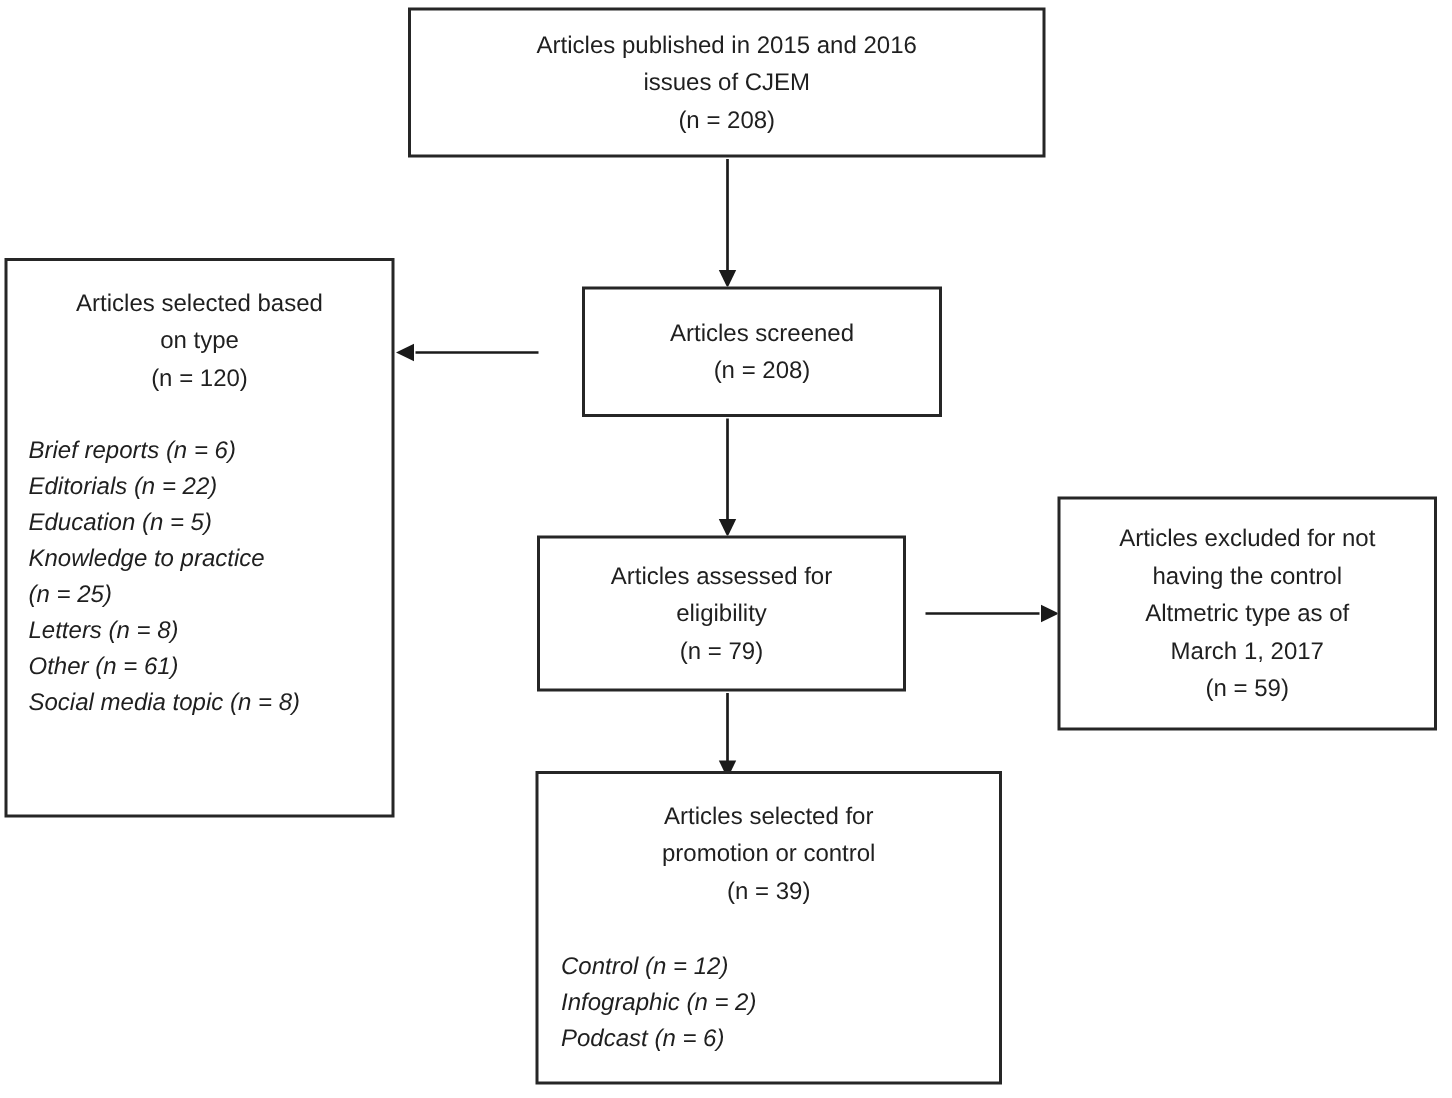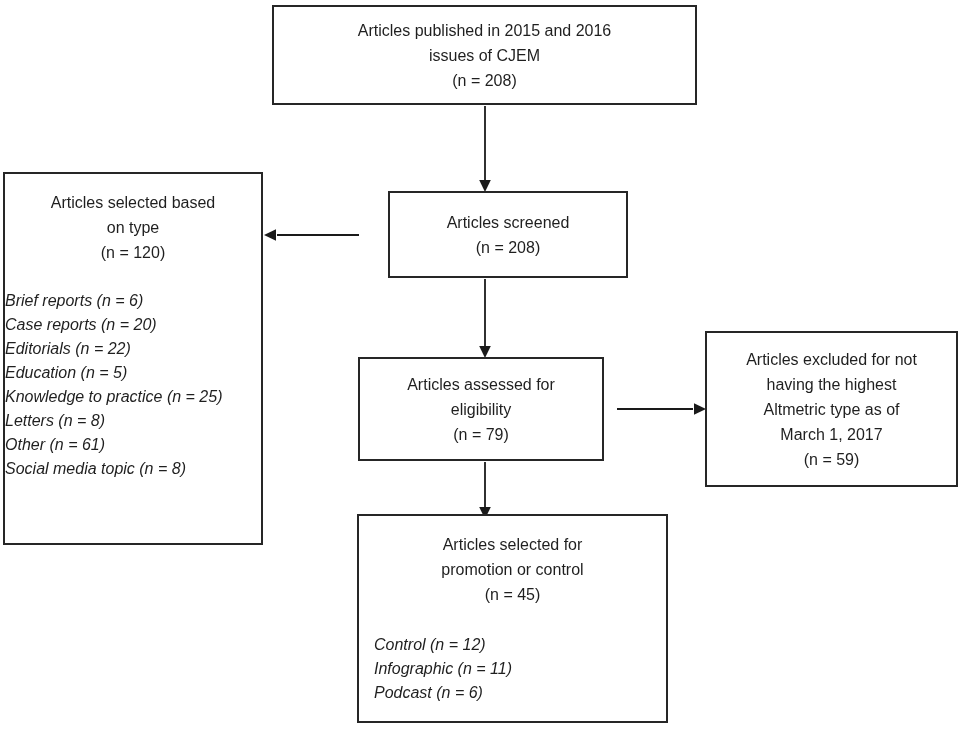--- a/index.html
+++ b/index.html
@@ -35,21 +35,21 @@
     white-space: nowrap;
   }
   .hdr {
     text-align: center;
   }
   .hdr .ln {
     line-height: 25px;
   }
   .items {
     font-style: italic;
-    padding-left: 0;
+    padding-left: 14px;
     padding-right: 32px;
   }
   .items .item {
     line-height: 24px;
   }
   .gap {
     height: 24px;
   }
   
   #box-published        { left: 272px; top: 5px;   width: 425px; height: 100px; }
@@ -117,51 +117,50 @@
 
   <div class="box" id="box-excluded-type">
     <div class="hdr">
       <div class="ln">Articles selected based</div>
       <div class="ln">on type</div>
       <div class="ln">(n = 120)</div>
     </div>
     <div class="gap"></div>
     <div class="items">
       <div class="item">Brief reports (n = 6)</div>
-      <div class="item">Case reports (n = 20)</div>
       <div class="item">Editorials (n = 22)</div>
       <div class="item">Education (n = 5)</div>
       <div class="item">Knowledge to practice (n&nbsp;=&nbsp;25)</div>
       <div class="item">Letters (n = 8)</div>
       <div class="item">Other (n = 61)</div>
       <div class="item">Social media topic (n = 8)</div>
     </div>
   </div>
 
   <div class="box center" id="box-assessed">
     <div class="ln">Articles assessed for</div>
     <div class="ln">eligibility</div>
     <div class="ln">(n = 79)</div>
   </div>
 
   <div class="box center" id="box-excluded-altmetric">
     <div class="ln">Articles excluded for not</div>
-    <div class="ln">having the highest</div>
+    <div class="ln">having the control</div>
     <div class="ln">Altmetric type as of</div>
     <div class="ln">March 1, 2017</div>
     <div class="ln">(n = 59)</div>
   </div>
 
   <div class="box" id="box-selected">
     <div class="hdr">
       <div class="ln">Articles selected for</div>
       <div class="ln">promotion or control</div>
-      <div class="ln">(n = 45)</div>
+      <div class="ln">(n = 39)</div>
     </div>
     <div class="gap"></div>
     <div class="items">
       <div class="item">Control (n = 12)</div>
-      <div class="item">Infographic (n = 11)</div>
+      <div class="item">Infographic (n = 2)</div>
       <div class="item">Podcast (n = 6)</div>
     </div>
   </div>
 
 </div>
 
 </body></html>

